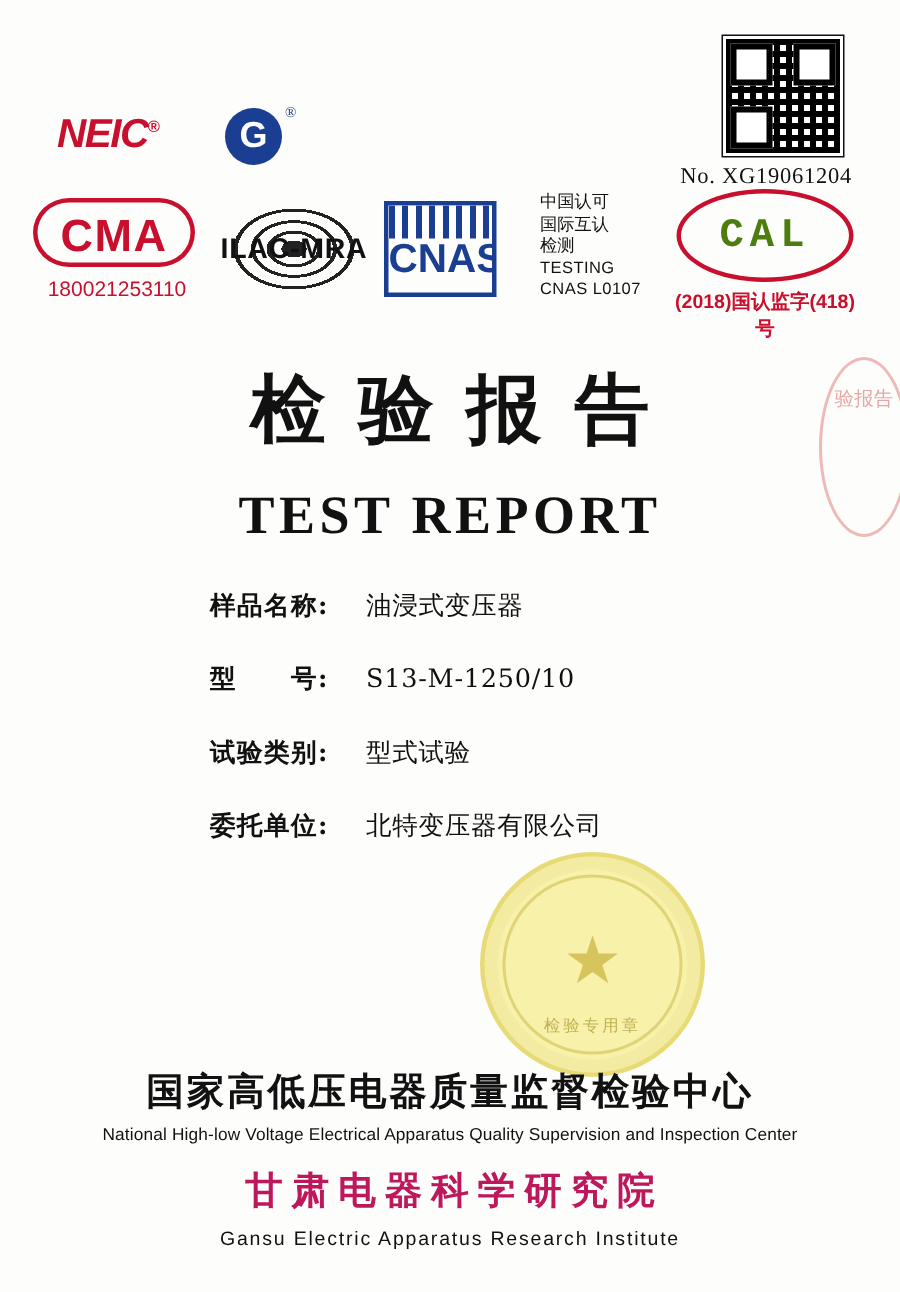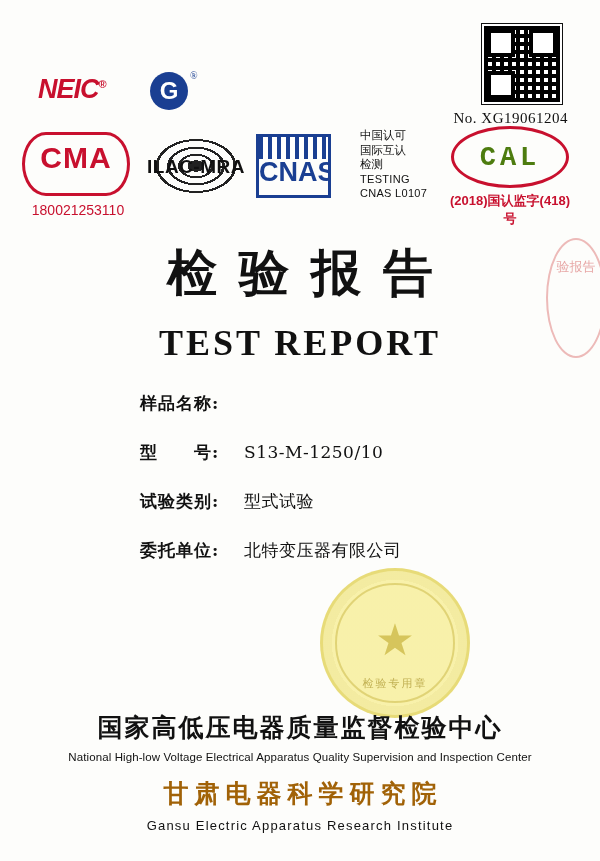--- a/index.html
+++ b/index.html
@@ -118,21 +118,21 @@
   }
   .cma {
     position: absolute;
     left: 22px;
     top: 6px;
     width: 112px;
     text-align: center;
   }
   .cma-badge {
     width: 108px;
-    height: 64px;
+    height: 46px;
     border: 3px solid #c8102e;
     border-radius: 24px / 50%;
     color: #c8102e;
     font-family: "Liberation Sans", sans-serif;
     font-weight: bold;
     font-size: 30px;
     line-height: 46px;
     letter-spacing: 1px;
     box-sizing: border-box;
   }
@@ -373,21 +373,21 @@
     color: #111;
     letter-spacing: 0.1px;
   }
   .inst-cn {
     margin-top: 14px;
     font-family: "DejaVu Serif", serif;
     font-weight: bold;
     font-size: 25px;
     letter-spacing: 6px;
     text-indent: 6px;
-    color: #a16207;
+    color: #be185d;
   }
   .inst-en {
     margin-top: 8px;
     font-family: "Liberation Sans", sans-serif;
     font-size: 13px;
     letter-spacing: 1.2px;
     color: #111;
   }
 </style>
 </head>
@@ -437,20 +437,21 @@
       <div class="cal-num">(2018)国认监字(418)号</div>
     </div>
   </div>
 
   <div class="title-cn">检验报告</div>
   <div class="title-en">TEST REPORT</div>
 
   <div class="fields">
     <div class="field">
       <div class="field-label">样品名称:</div>
+      <div class="field-value">油浸式变压器</div>
     </div>
     <div class="field">
       <div class="field-label spaced">型　　号:</div>
       <div class="field-value">S13-M-1250/10</div>
     </div>
     <div class="field">
       <div class="field-label">试验类别:</div>
       <div class="field-value">型式试验</div>
     </div>
     <div class="field">

